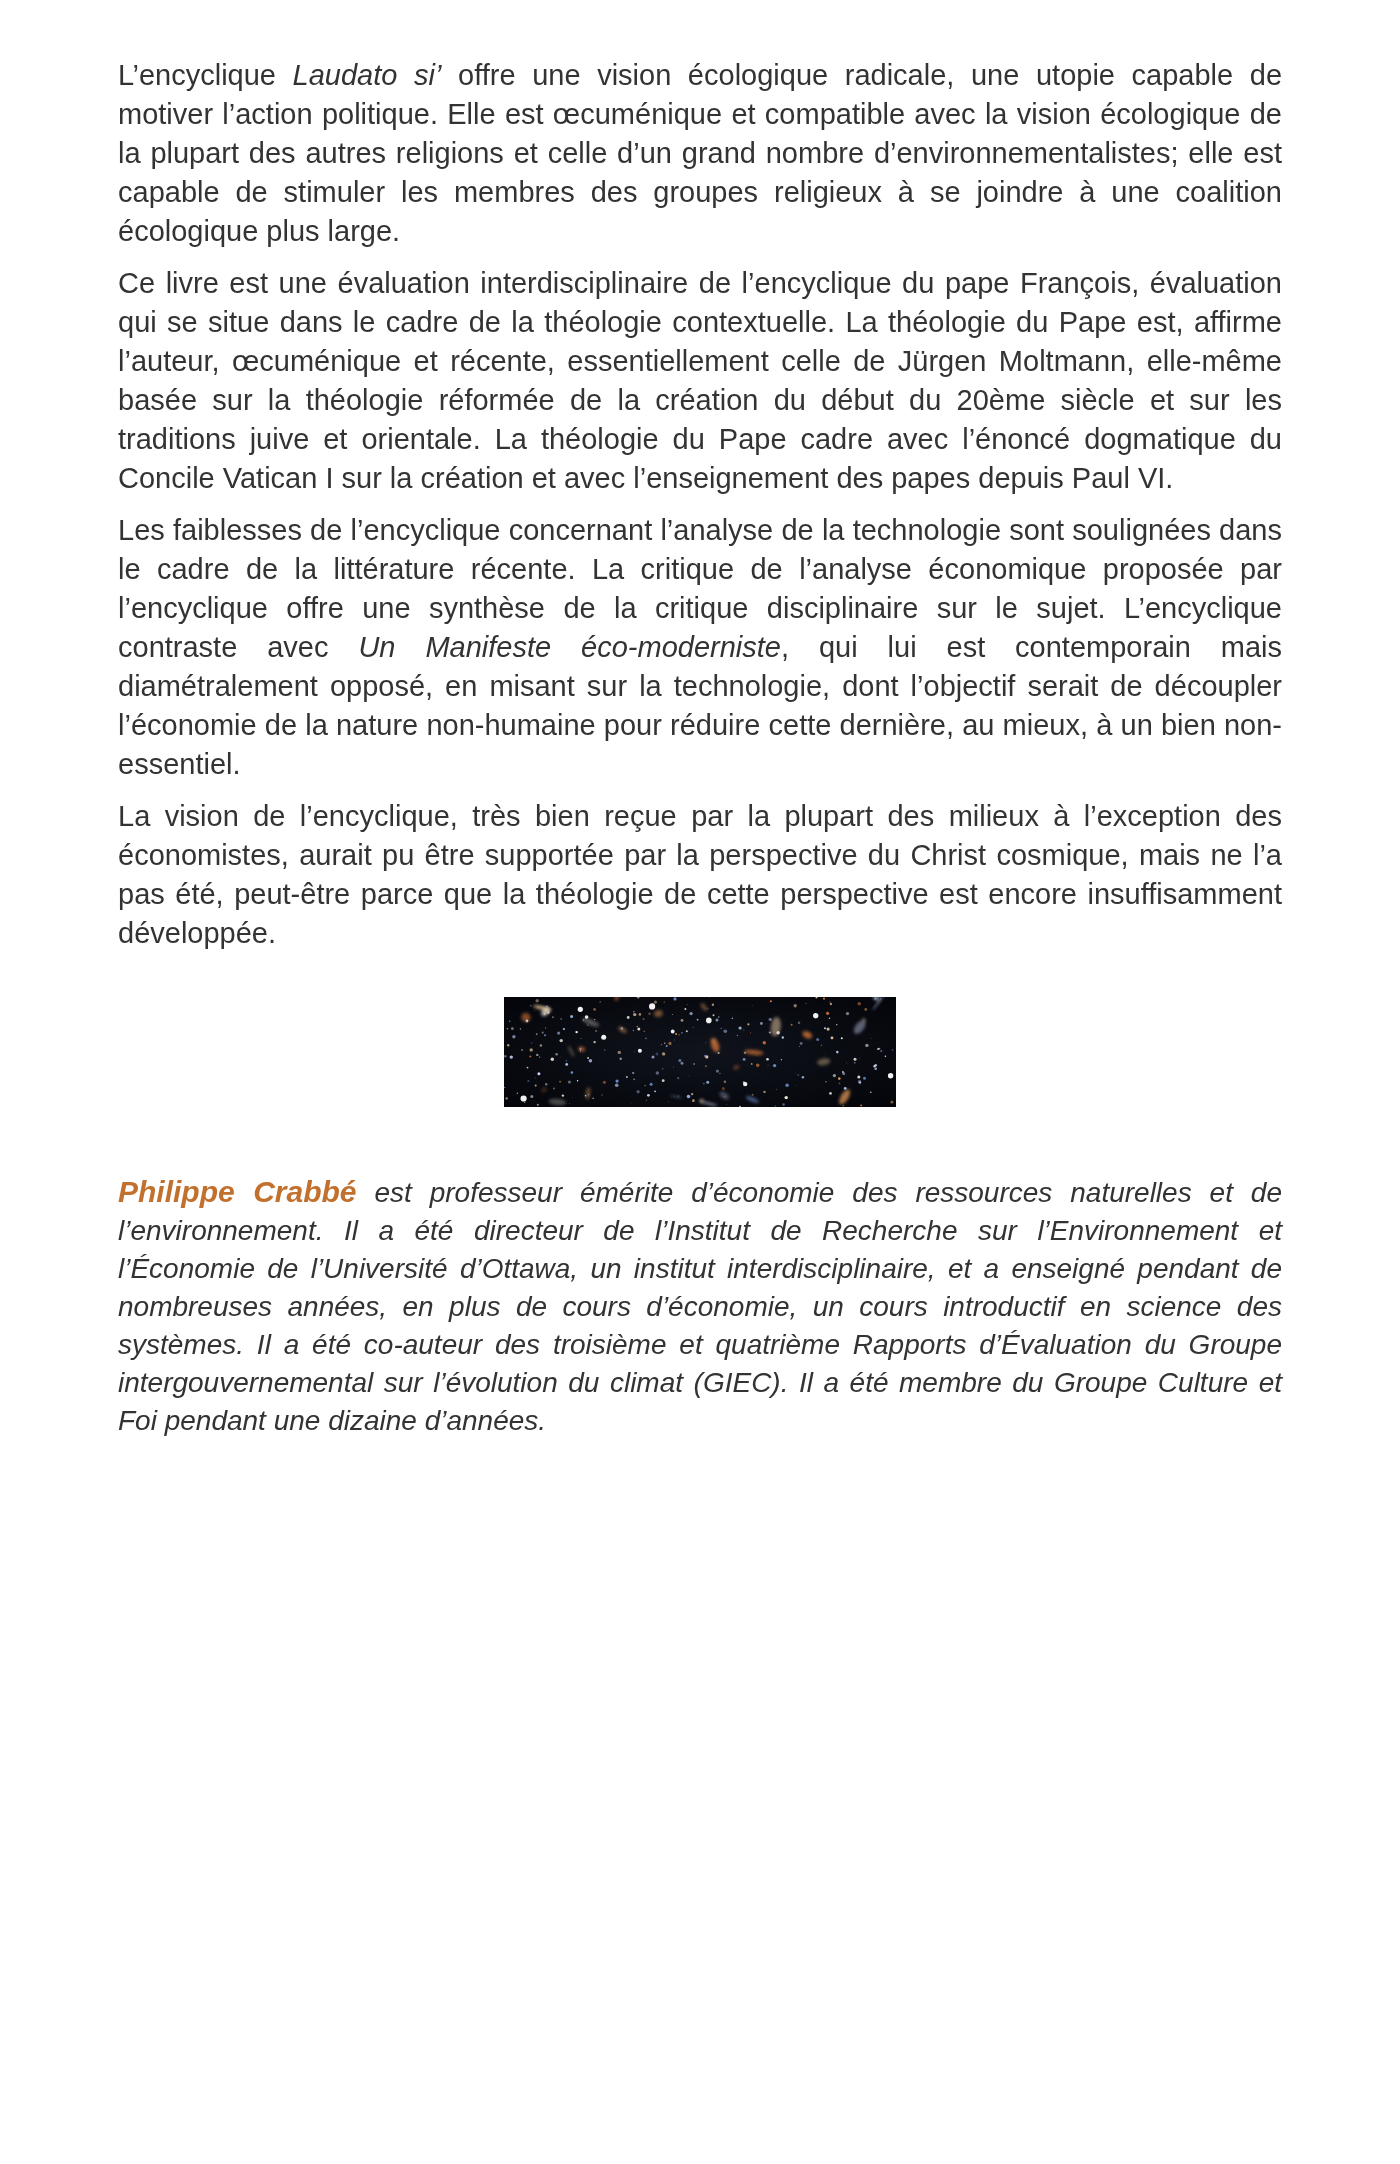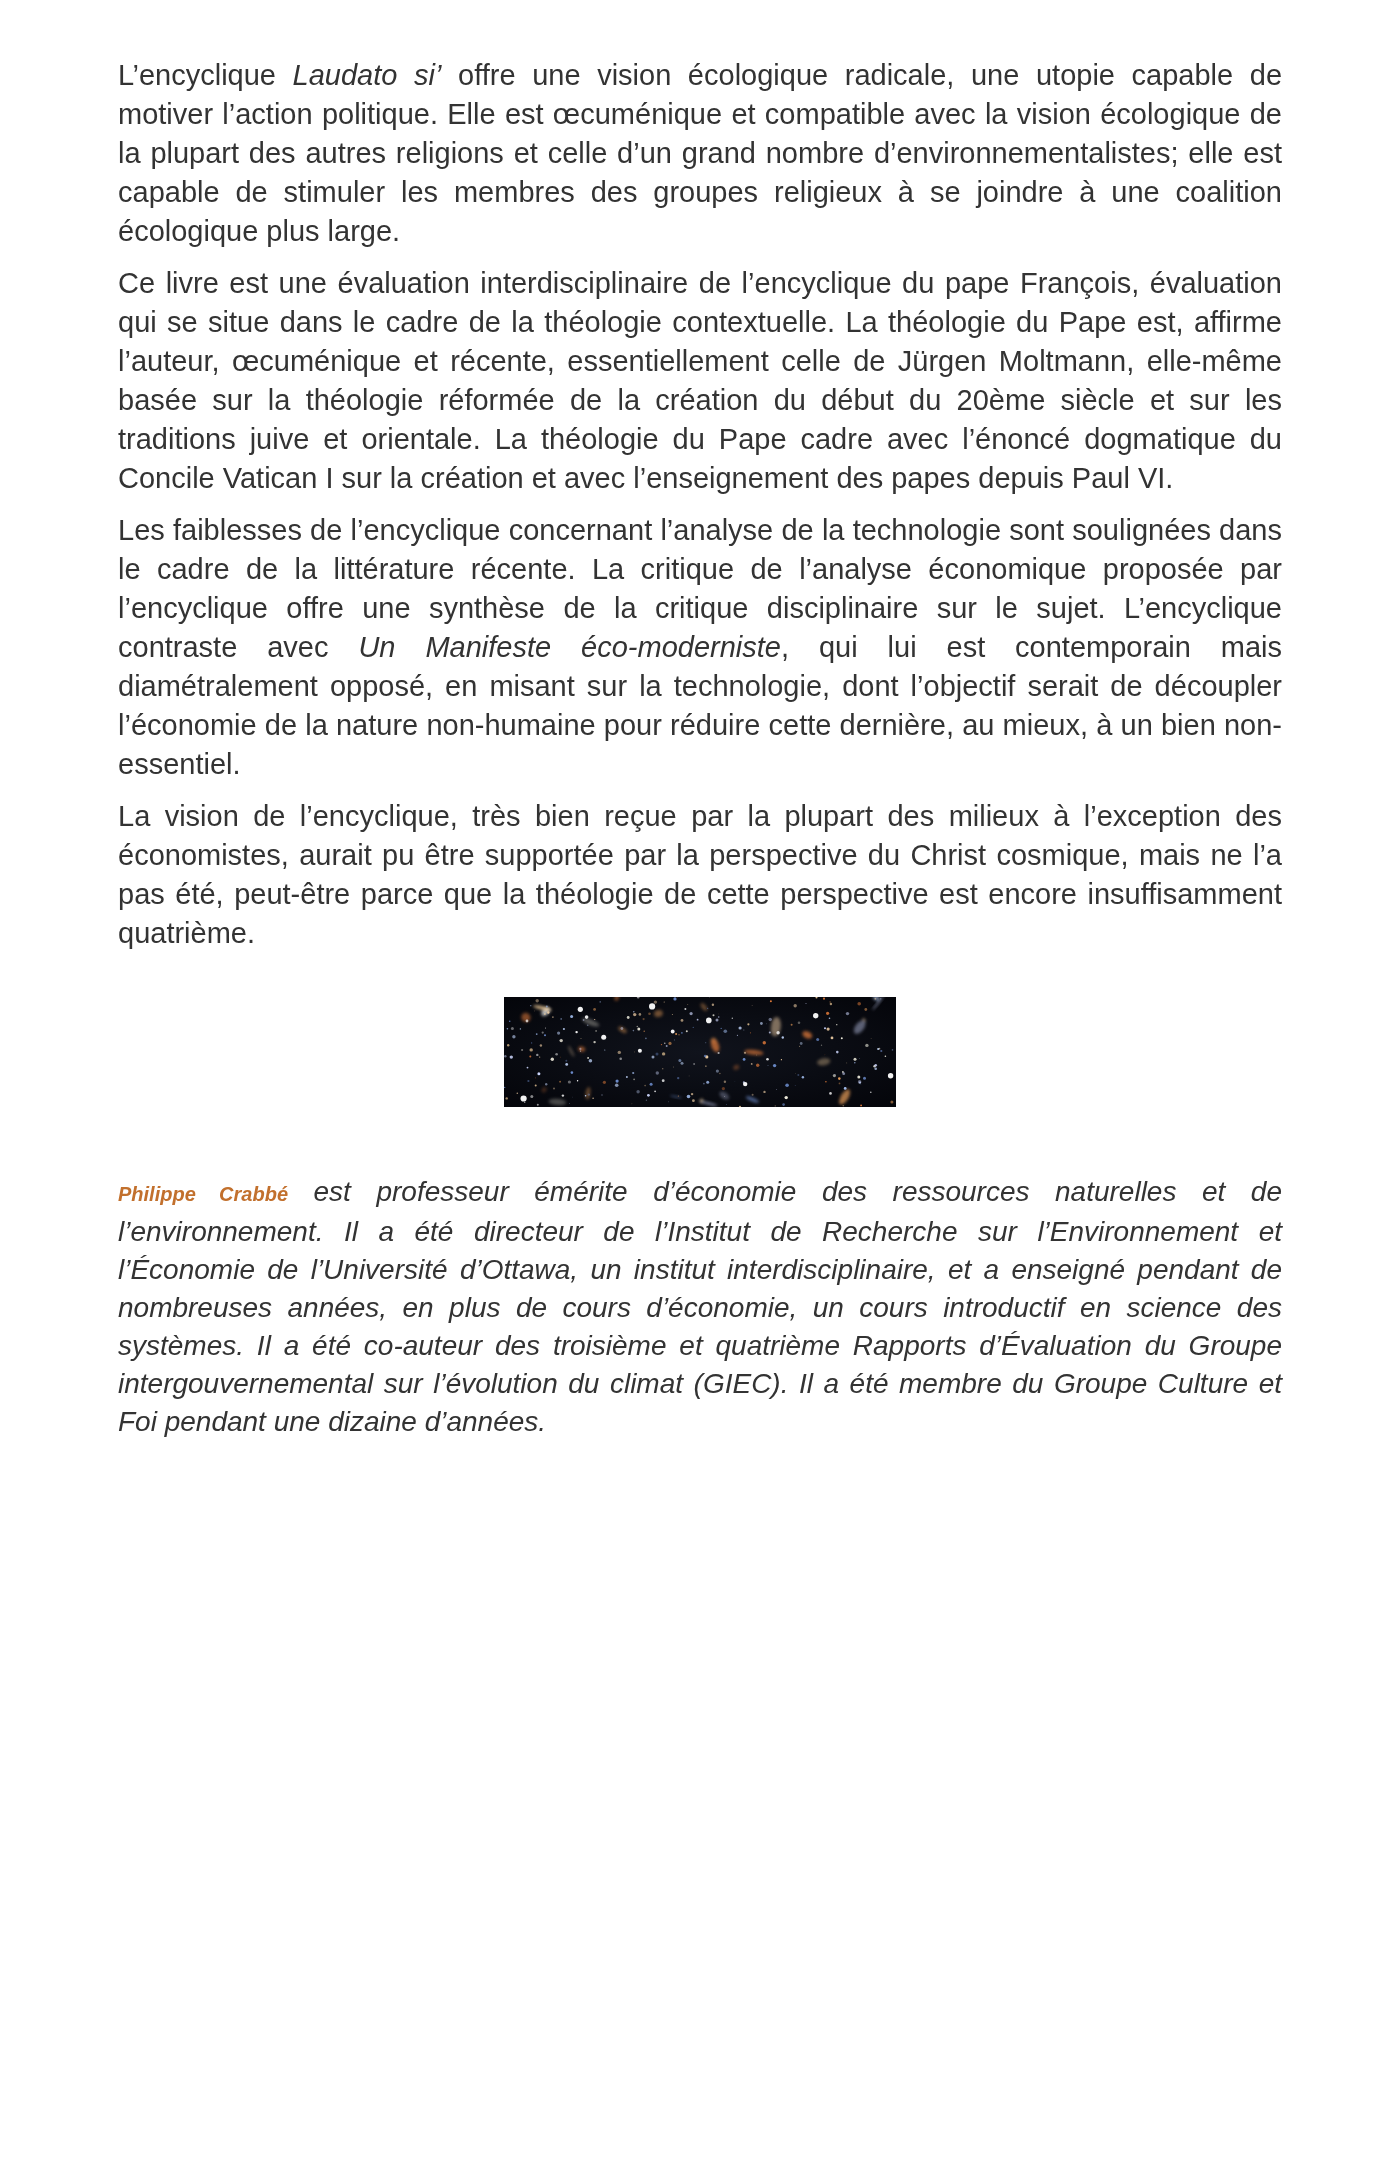--- a/index.html
+++ b/index.html
@@ -51,39 +51,39 @@
     font-size: 28px;
     line-height: 38px;
     font-style: italic;
     text-align: justify;
     hyphens: auto;
     -webkit-hyphens: auto;
   }
   .author-name {
     font-weight: 700;
     font-style: italic;
-    font-size: 20px;
+    font-size: 30px;
     color: var(--author-name, #c2702d);
   }
 </style>
 </head>
 <body>
 
 <div class="page">
 
   <section class="synopsis">
 
     <p class="para"><span>L’encyclique </span><em class="work-title">Laudato si’</em><span> offre une vision écologique radicale, une utopie capable de motiver l’action politique. Elle est œcuménique et compatible avec la vision écologique de la plupart des autres religions et celle d’un grand nombre d’environnementalistes; elle est capable de stimuler les membres des groupes religieux à se joindre à une coalition écologique plus large.</span></p>
 
     <p class="para"><span>Ce livre est une évaluation interdisciplinaire de l’encyclique du pape François, évaluation qui se situe dans le cadre de la théologie contextuelle. La théologie du Pape est, affirme l’auteur, œcuménique et récente, essentiellement celle de Jürgen Moltmann, elle-même basée sur la théologie réformée de la création du début du 20ème siècle et sur les traditions juive et orientale. La théologie du Pape cadre avec l’énoncé dogmatique du Concile Vatican I sur la création et avec l’enseignement des papes depuis Paul VI.</span></p>
 
 
     <p class="para"><span>Les faiblesses de l’encyclique concernant l’analyse de la technologie sont soulignées dans le cadre de la littérature récente. La critique de l’analyse économique proposée par l’encyclique offre une synthèse de la critique disciplinaire sur le sujet. L’encyclique contraste avec </span><em class="work-title">Un Manifeste éco-moderniste</em><span>, qui lui est contemporain mais diamétralement opposé, en misant sur la technologie, dont l’objectif serait de découpler l’économie de la nature non-humaine pour réduire cette dernière, au mieux, à un bien non-essentiel.</span></p>
 
-    <p class="para"><span>La vision de l’encyclique, très bien reçue par la plupart des milieux à l’exception des économistes, aurait pu être supportée par la perspective du Christ cosmique, mais ne l’a pas été, peut-être parce que la théologie de cette perspective est encore insuffisamment quatrième.</span></p>
+    <p class="para"><span>La vision de l’encyclique, très bien reçue par la plupart des milieux à l’exception des économistes, aurait pu être supportée par la perspective du Christ cosmique, mais ne l’a pas été, peut-être parce que la théologie de cette perspective est encore insuffisamment développée.</span></p>
 
   </section>
 
   <figure class="figure">
     <svg viewBox="0 0 392 110" xmlns="http://www.w3.org/2000/svg" aria-hidden="true">
       <defs>
         <filter id="blur1" x="-50%" y="-50%" width="200%" height="200%">
           <feGaussianBlur stdDeviation="1.4"></feGaussianBlur>
         </filter>
         <radialGradient id="haze" cx="50%" cy="50%" r="70%">

